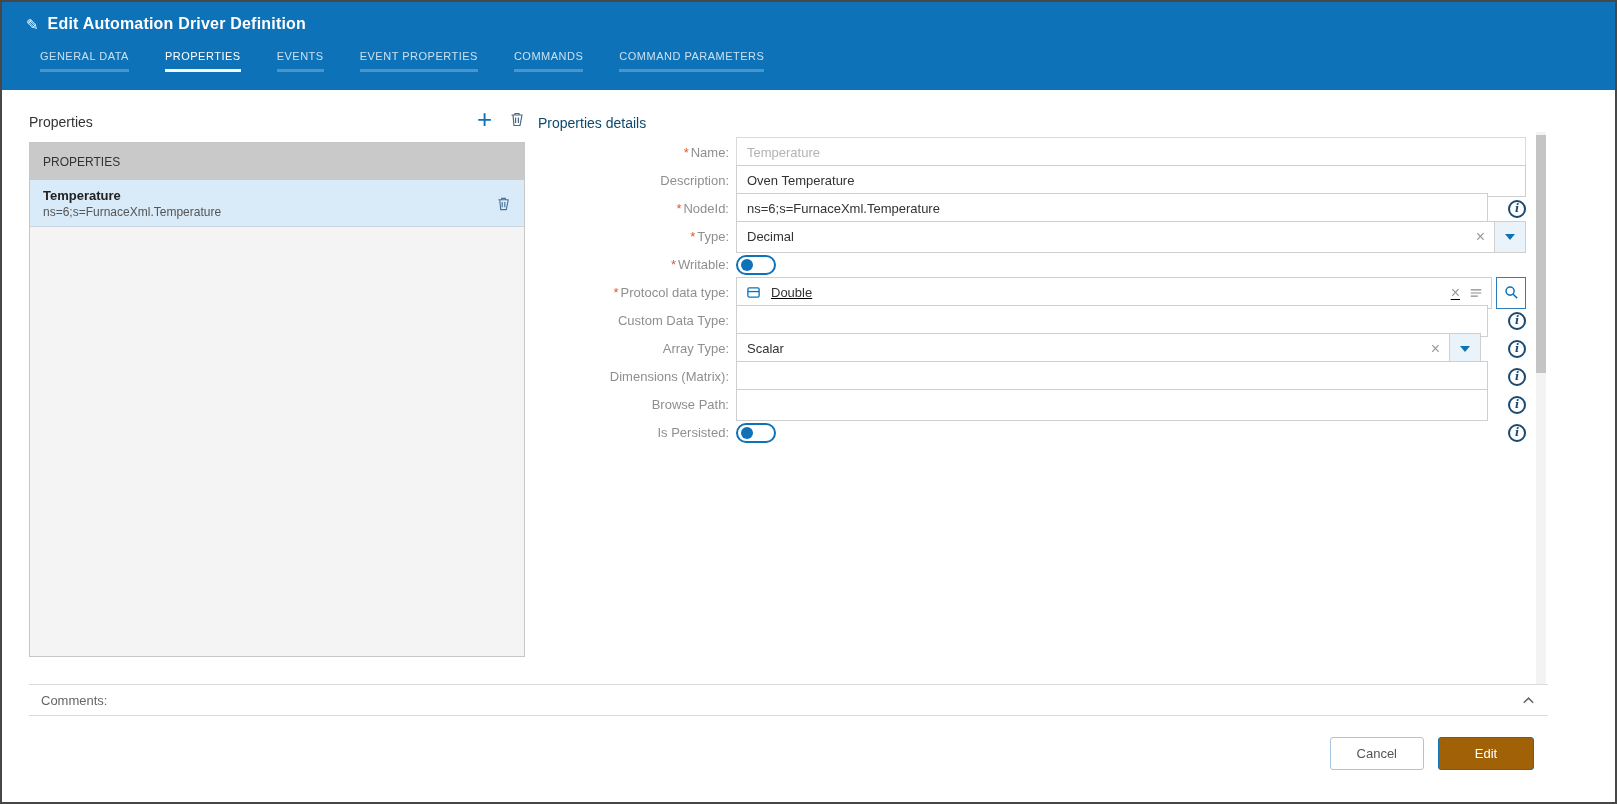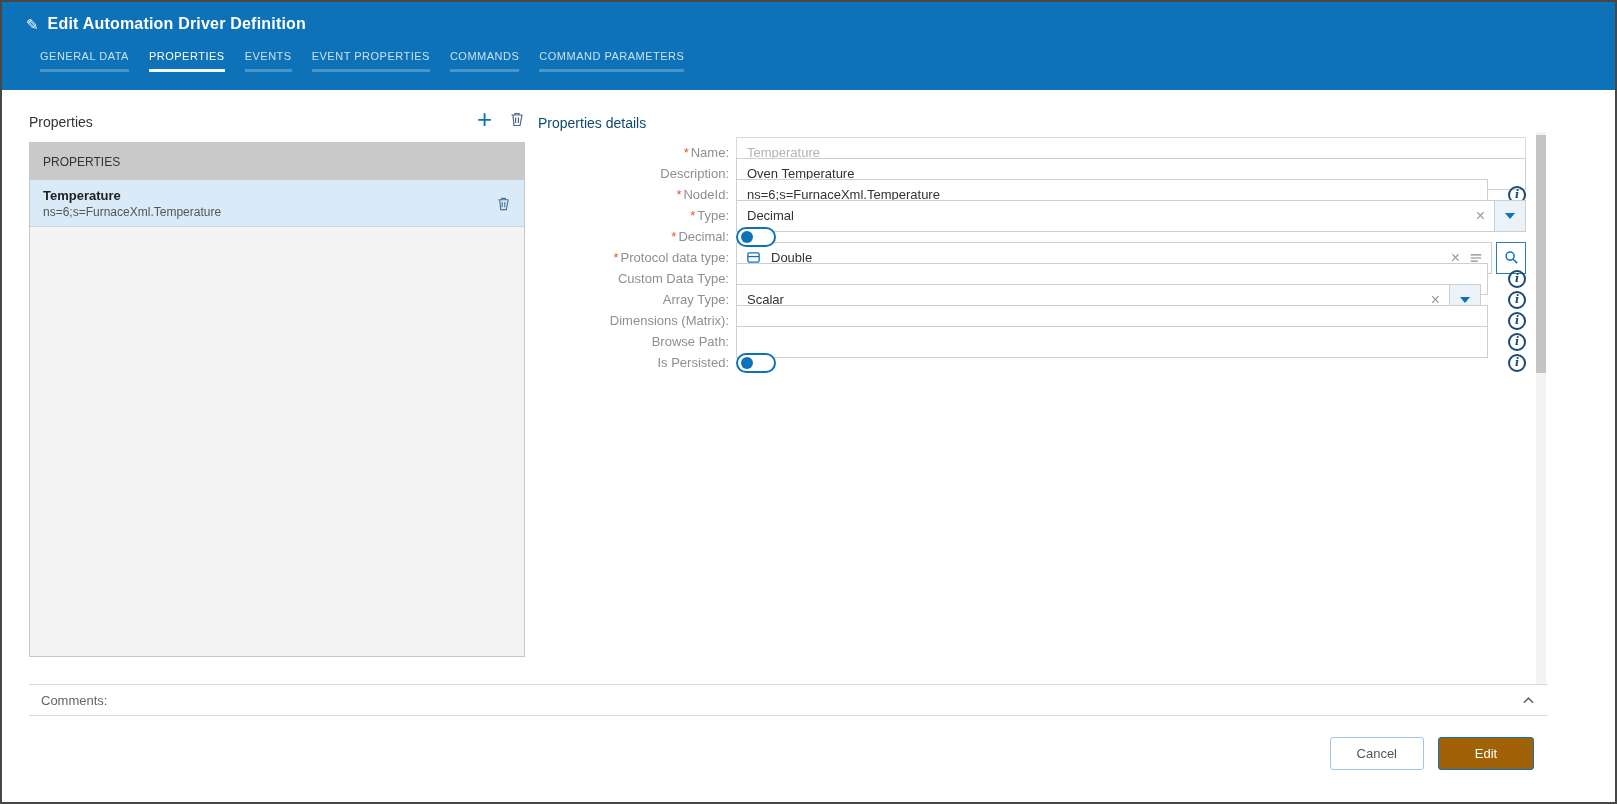--- a/index.html
+++ b/index.html
@@ -6,21 +6,21 @@
   .app {
     position:relative; width:1617px; height:804px; background:#ffffff;
     border:2px solid #474747; box-sizing:border-box; overflow:hidden;
     font-family:"Liberation Sans", sans-serif;
   }
   
   .header { position:absolute; left:0; top:0; right:0; height:88px; background:#0d72b8; }
   .title-row { position:absolute; left:24px; top:13px; display:flex; align-items:center; gap:9px; color:#fff; }
   .pencil-icon { font-size:15px; line-height:1; }
   .page-title { font-size:16px; font-weight:700; letter-spacing:0.2px; }
-  .tabs { position:absolute; left:38px; top:48px; display:flex; gap:20px; }
+  .tabs { position:absolute; left:38px; top:48px; display:flex; gap:36px; }
   .tab { font-size:11px; letter-spacing:0.5px; color:rgba(255,255,255,0.78); padding-bottom:7px;
          border-bottom:3px solid rgba(255,255,255,0.25); cursor:pointer; }
   .tab.active { color:#ffffff; border-bottom-color:rgba(255,255,255,0.95); }
 
   
   .panel-title { position:absolute; left:27px; top:112px; font-size:14px; color:#333; }
   .panel-actions { position:absolute; left:475px; top:103px; width:48px; height:28px;
                    display:flex; align-items:center; justify-content:space-between; }
   .add-btn { color:#0d72b8; font-size:26px; font-weight:400; line-height:26px; cursor:pointer; }
   .trash-btn { color:#4a6785; cursor:pointer; display:flex; }
@@ -32,21 +32,21 @@
                padding:0 13px; border-bottom:1px solid #c9d4de; cursor:pointer; }
   .list-item.active { background:#d9eaf8; }
   .item-texts { flex:1; display:flex; flex-direction:column; justify-content:center; gap:2px; }
   .item-title { font-size:13px; font-weight:700; color:#222; }
   .item-sub { font-size:12px; color:#555; }
   .item-trash { color:#4a7396; display:flex; cursor:pointer; }
 
   
   .details-title { position:absolute; left:536px; top:113px; font-size:14px; color:#0c4a6e; }
   .form { position:absolute; left:534px; top:142px; }
-  .form-row { display:flex; align-items:center; height:17px; margin-bottom:4px; }
+  .form-row { display:flex; align-items:center; height:17px; margin-bottom:11px; }
   .form-label { width:200px; text-align:right; padding-right:7px; font-size:13px; color:#8f8f8f; box-sizing:border-box; }
   .req { color:#e4572e; margin-right:2px; }
   .field-area { width:790px; display:flex; align-items:center; }
   .text-input { height:32px; box-sizing:border-box; border:1px solid #cfcfcf; padding:0 10px;
                 font-size:13px; color:#333; background:#fff; font-family:inherit; width:790px; outline:none; }
   .text-input.short { width:752px; }
   .text-input.is-disabled { color:#b3b3b3; border-color:#dadada; }
   .info-icon { margin-left:auto; width:18px; height:18px; border-radius:50%; border:2px solid #1a4971;
                color:#1a4971; display:flex; align-items:center; justify-content:center;
                font:italic 700 11px "DejaVu Serif", serif; box-sizing:border-box; cursor:pointer; }
@@ -168,21 +168,21 @@
           <span class="combo-value">Decimal</span>
           <span class="clear-x">×</span>
           <span class="caret-btn">
               <span class="caret"></span>
             </span>
         </div>
       </div>
     </div>
 
     <div class="form-row">
-      <label class="form-label"><span class="req">*</span><span>Decimal:</span></label>
+      <label class="form-label"><span class="req">*</span><span>Writable:</span></label>
       <div class="field-area">
         <div class="toggle">
             <span class="knob"></span>
           </div>
       </div>
     </div>
 
 
     <div class="form-row">
       <label class="form-label"><span class="req">*</span><span>Protocol data type:</span></label>

